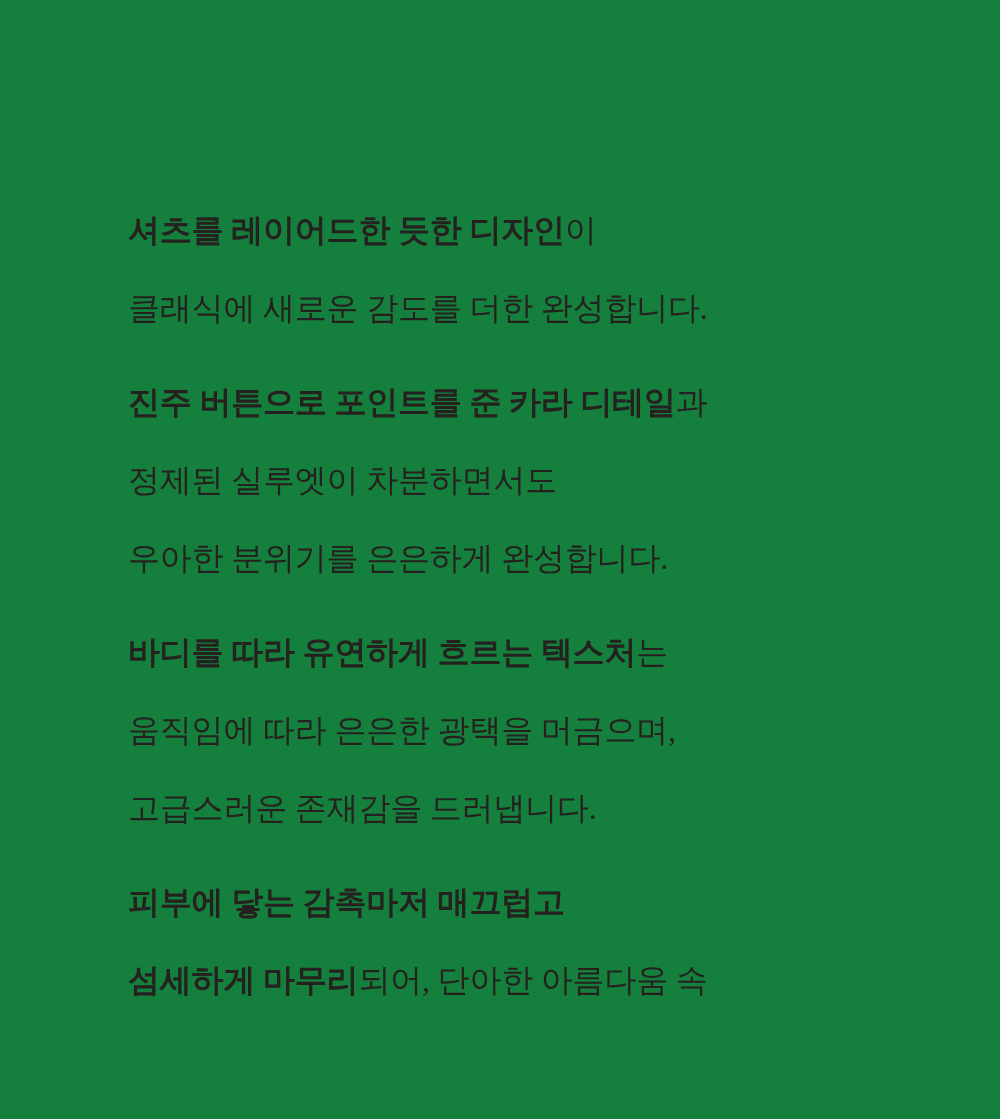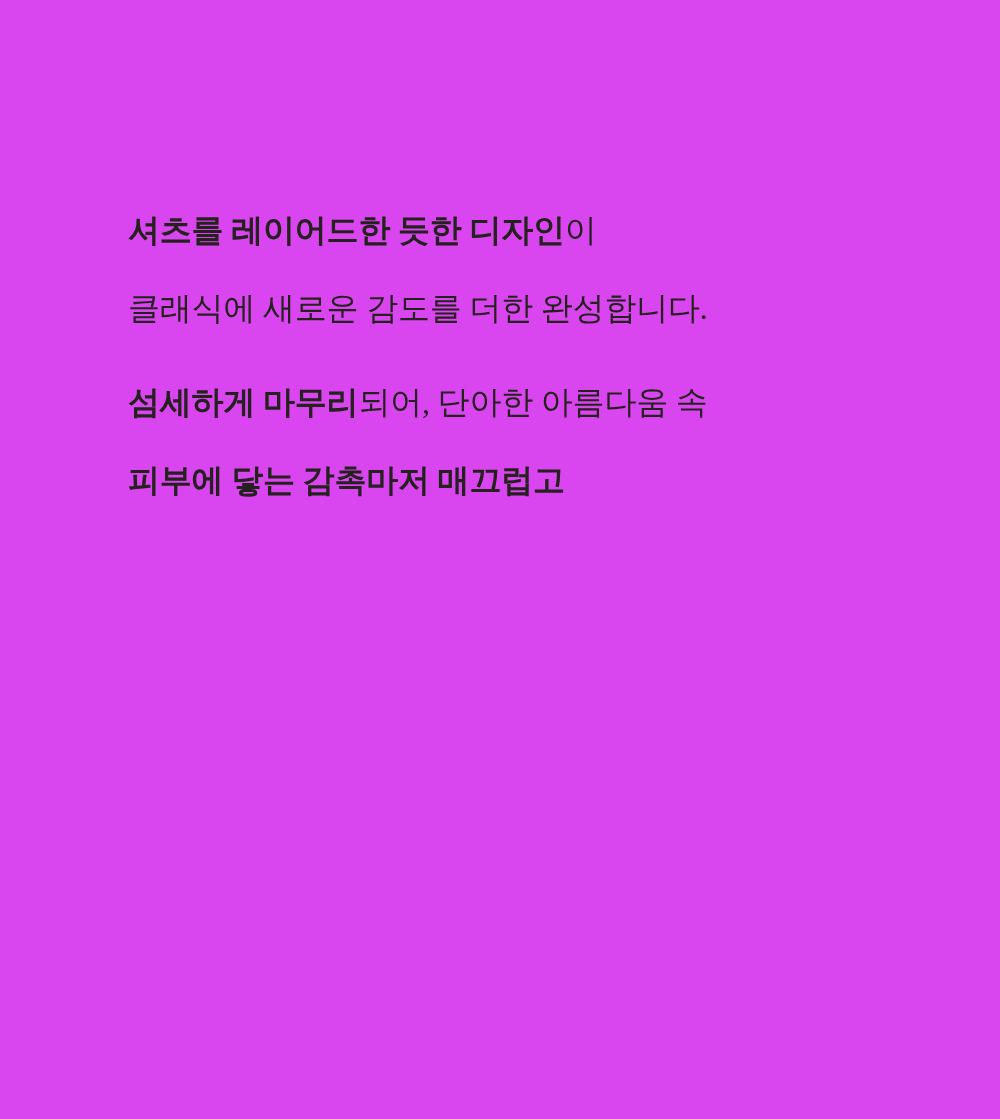--- a/index.html
+++ b/index.html
@@ -38,24 +38,34 @@
   .seg-strong {
     font-weight: 700;
   }
   .seg-normal {
     font-weight: 400;
   }
 </style>
 </head>
 <body style="background: rgb(242, 240, 237);">
 
-<div class="page" style="background: #d946ef;">
+<div class="page" style="background: #15803d;">
   <div id="blocks-root">
       <div class="block">
         <p class="line"><span class="seg-strong">셔츠를 레이어드한 듯한 디자인</span><span class="seg-normal">이</span></p>
         <p class="line"><span class="seg-normal">클래식에 새로운 감도를 더한 완성합니다.</span></p>
       </div>
       <div class="block">
+        <p class="line"><span class="seg-strong">진주 버튼으로 포인트를 준 카라 디테일</span><span class="seg-normal">과</span></p>
+        <p class="line"><span class="seg-normal">정제된 실루엣이 차분하면서도</span></p>
+        <p class="line"><span class="seg-normal">우아한 분위기를 은은하게 완성합니다.</span></p>
+      </div>
+      <div class="block">
+        <p class="line"><span class="seg-strong">바디를 따라 유연하게 흐르는 텍스처</span><span class="seg-normal">는</span></p>
+        <p class="line"><span class="seg-normal">움직임에 따라 은은한 광택을 머금으며,</span></p>
+        <p class="line"><span class="seg-normal">고급스러운 존재감을 드러냅니다.</span></p>
+      </div>
+      <div class="block">
+        <p class="line"><span class="seg-strong">피부에 닿는 감촉마저 매끄럽고</span></p>
         <p class="line"><span class="seg-strong">섬세하게 마무리</span><span class="seg-normal">되어, 단아한 아름다움 속</span></p>
-        <p class="line"><span class="seg-strong">피부에 닿는 감촉마저 매끄럽고</span></p>
       </div>
     </div>
 </div>
 
 </body></html>

